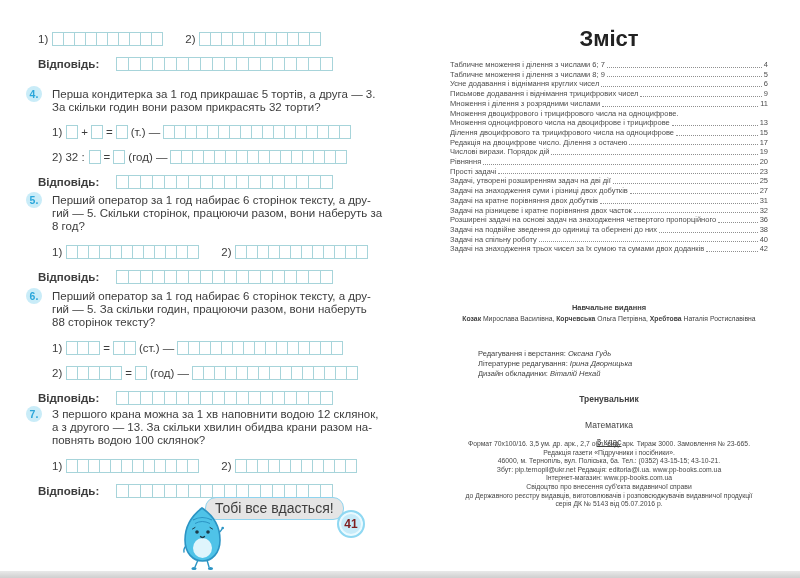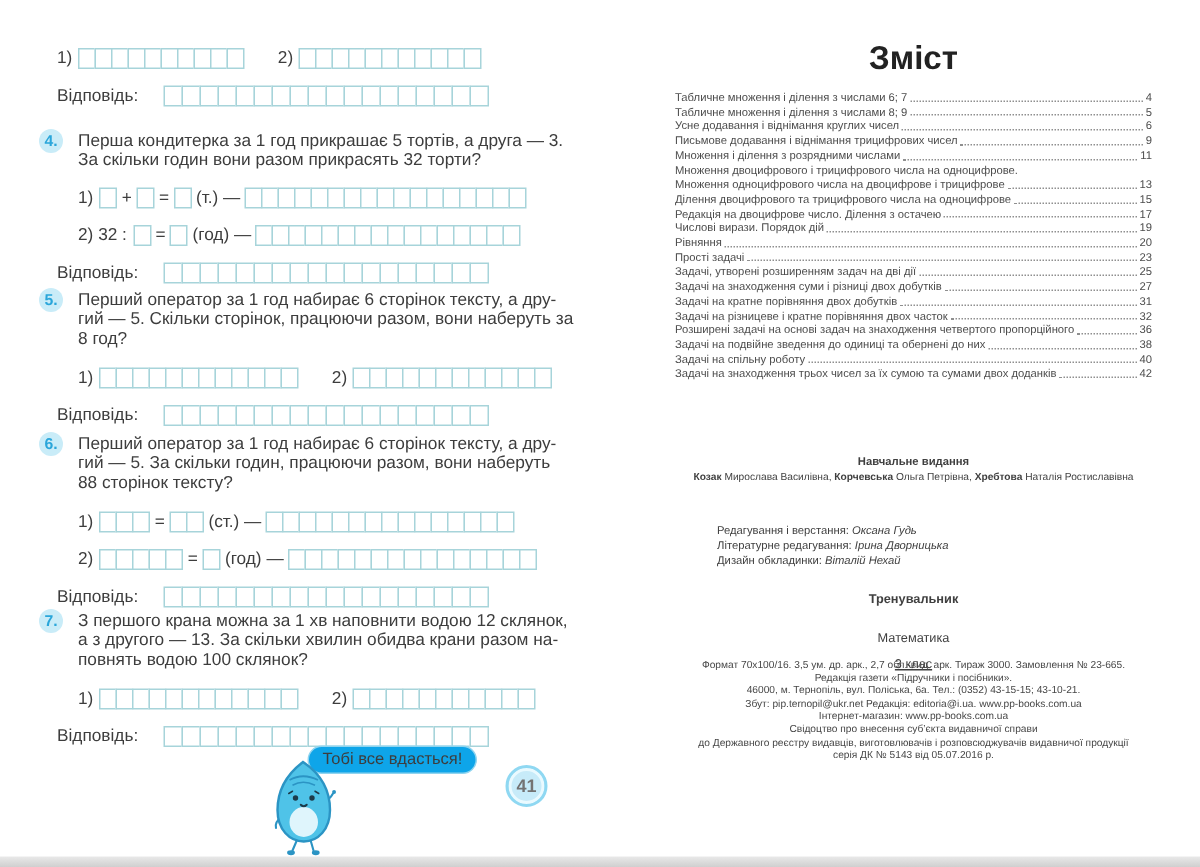--- a/index.html
+++ b/index.html
@@ -34,41 +34,41 @@
   .workrow .wtok   { font-size:11.5px; color:#3d3d3d; margin:0 3px; white-space:pre; }
   .strip { display:inline-flex; }
   .strip i {
     display:block; width:12px; height:14px;
     border:1px solid #a7d4da; margin-left:-1px; background:#fff;
   }
   .strip i:first-child { margin-left:0; }
   .strip.wide i { width:13px; }
   .gap { width:22px; }
   .answer-row { margin-top:11px; margin-left:0; }
-  .answer-row .wlabel { margin-right:17px; }
+  .answer-row .wlabel { margin-right:17px;font-weight:bold; }
 
   
   .speech-bubble {
     position:absolute; left:205px; top:497px;
-    background:#0ea5e9; border:1.5px solid #8fd4ef; border-radius:11px;
-    font-size:11px; color:#3d3d3d; padding:2px 9px 3px;
+    background:#e5e5e5; border:1.5px solid #8fd4ef; border-radius:11px;
+    font-size:14px; color:#3d3d3d; padding:2px 9px 3px;
     white-space:nowrap;
   }
   .speech-tail {
     position:absolute; left:196px; top:514px;
     width:7px; height:7px; border-radius:50%;
     background:#e9f7fd; border:1.5px solid #8fd4ef;
   }
   .mascot { position:absolute; left:176px; top:506px; }
   .page-badge {
     position:absolute; left:337px; top:510px;
     width:28px; height:28px; border-radius:50%;
     background:#c7ebf9; border:2px solid #8fd8f2;
     box-shadow: inset 0 0 0 2px #eafaff;
-    color:#737373; font-size:12px; font-weight:bold;
+    color:#7f1d1d; font-size:12px; font-weight:bold;
     display:flex; align-items:center; justify-content:center;
   }
 
   
   .page-right { position:absolute; left:450px; top:0; width:318px; height:571px; }
   .toc-title { text-align:center; font-size:22px; font-weight:bold; color:#222; margin-top:26px; }
   .toc { margin-top:8px; }
   .toc-row { display:flex; align-items:flex-end; font-size:7.5px; line-height:9.7px; color:#4d4d4d; }
   .toc-name { white-space:nowrap; }
   .toc-dots { flex:1; border-bottom:1px dotted #8f8f8f; margin:0 2px 2px 2px; min-width:6px; }

